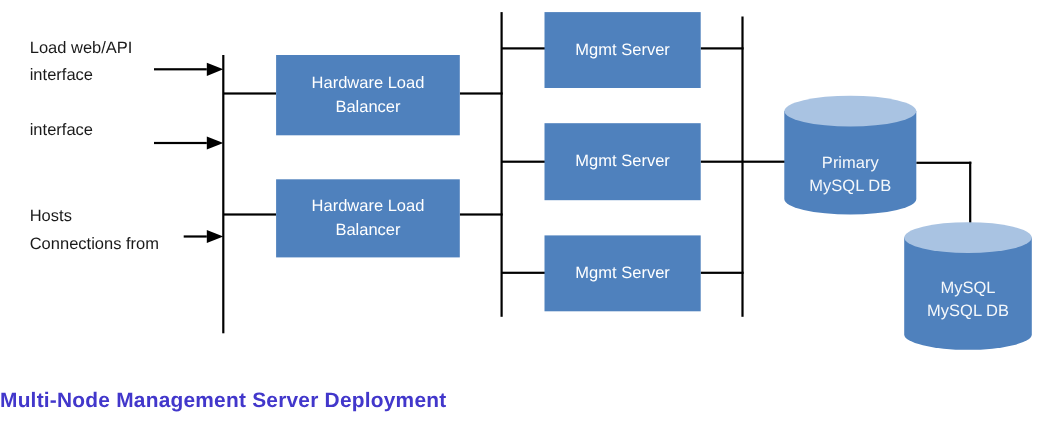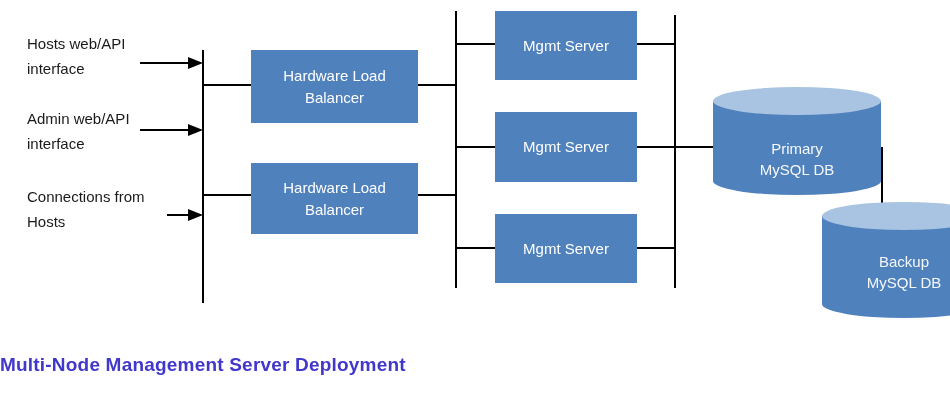--- a/index.html
+++ b/index.html
@@ -47,21 +47,20 @@
     font-size: 15px;
     line-height: 22px;
     display: flex;
     flex-direction: column;
     align-items: center;
     justify-content: center;
     text-align: center;
   }
   .cylinder {
     position: absolute;
-    padding-left: 48px;
   }
   .cyl-body {
     position: absolute;
     left: 0;
     right: 0;
     top: 14px;
     bottom: 0;
     background: #4F81BD;
     border-radius: 0 0 50% 50% / 0 0 14px 14px;
   }
@@ -94,30 +93,29 @@
     font-weight: bold;
     letter-spacing: 0.2px;
   }
 </style>
 </head>
 <body>
 
 <div class="canvas">
 
   <div class="side-label" style="left:27px; top:31px;">
-    <div>Hosts web/API</div>
+    <div>Load web/API</div>
     <div>interface</div>
   </div>
   <div class="side-label" style="left:27px; top:106px;">
-    <div>Admin web/API</div>
     <div>interface</div>
   </div>
   <div class="side-label" style="left:27px; top:184px;">
+    <div>Hosts</div>
     <div>Connections from</div>
-    <div>Hosts</div>
   </div>
 
   <div class="hline" style="left:140px; top:62px; width:48px;"></div>
   <div class="arrowhead" style="left:188px; top:57px;"></div>
 
   <div class="hline" style="left:140px; top:129px; width:48px;"></div>
   <div class="arrowhead" style="left:188px; top:124px;"></div>
 
   <div class="hline" style="left:167px; top:214px; width:21px;"></div>
   <div class="arrowhead" style="left:188px; top:209px;"></div>
@@ -166,20 +164,20 @@
     <div class="cyl-text" style="top:51px;">
       <div>Primary</div>
       <div>MySQL DB</div>
     </div>
   </div>
 
   <div class="cylinder" style="left:822px; top:202px; width:116px; height:116px;">
     <div class="cyl-body"></div>
     <div class="cyl-top"></div>
     <div class="cyl-text" style="top:49px;">
-      <div>Backup</div>
+      <div>MySQL</div>
       <div>MySQL DB</div>
     </div>
   </div>
 
   <div class="diagram-title">Multi-Node Management Server Deployment</div>
 
 </div>
 
 </body></html>

